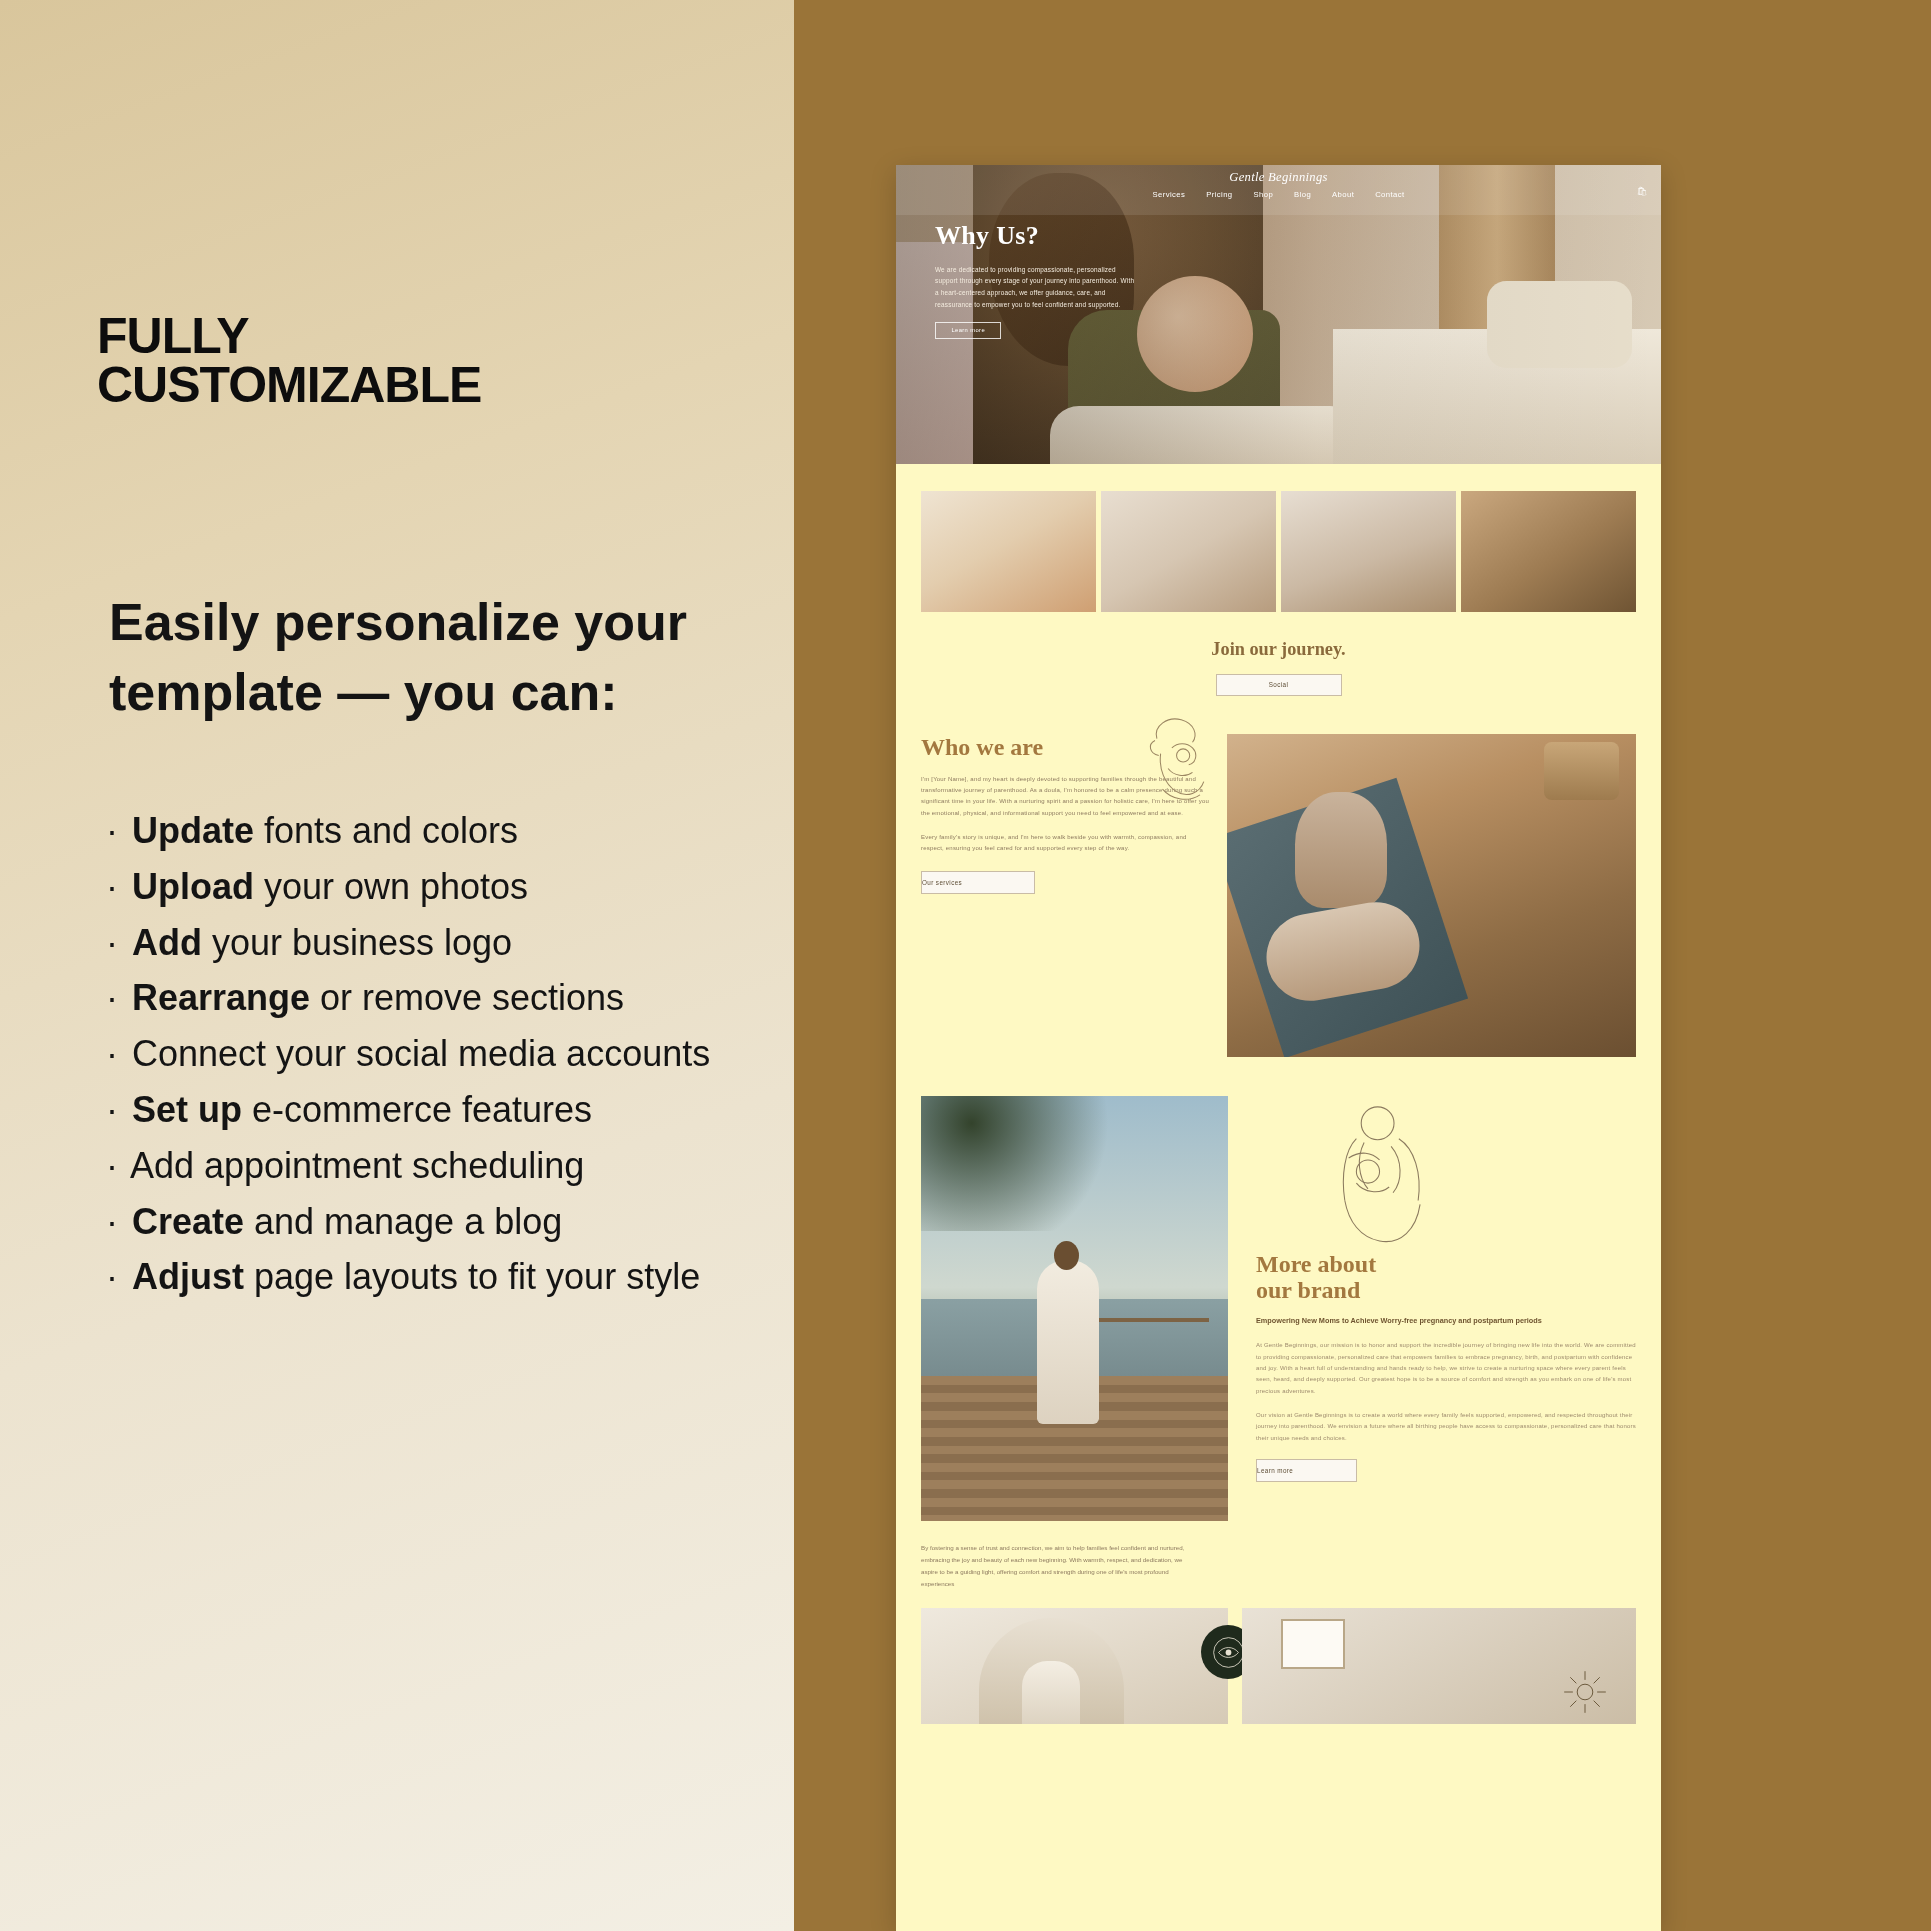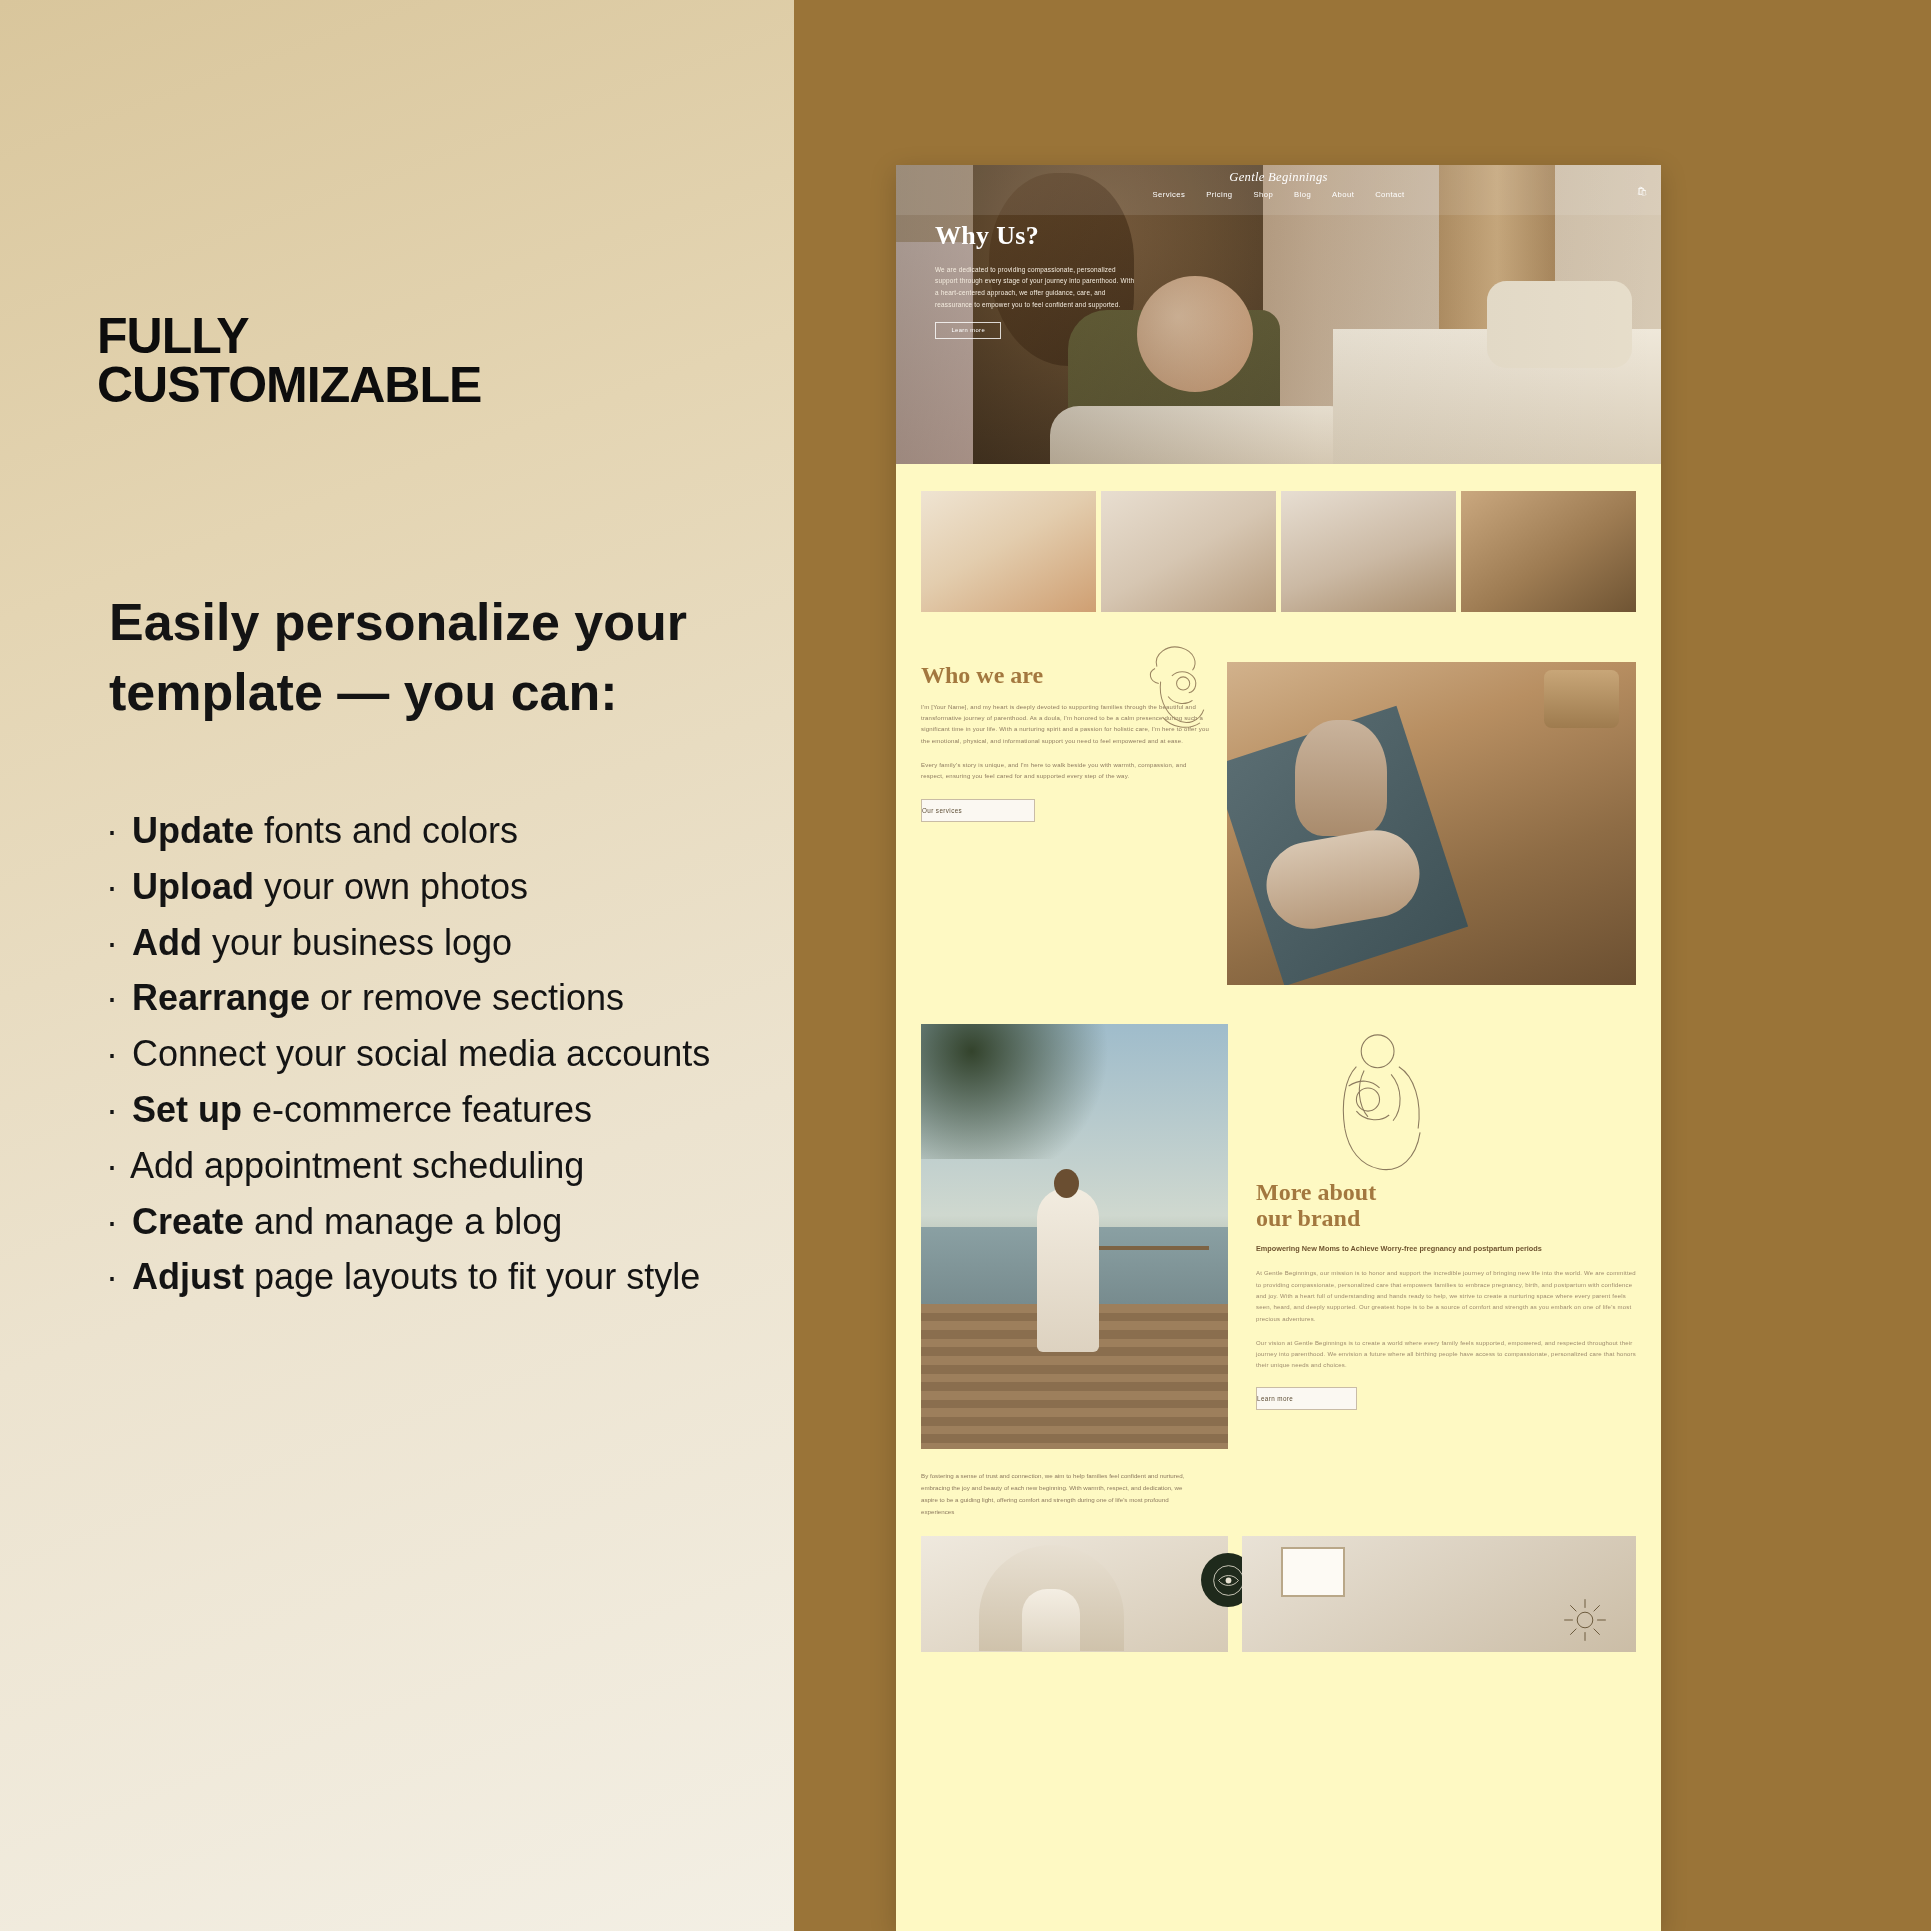--- a/index.html
+++ b/index.html
@@ -186,21 +186,21 @@
     width: 126px;
     border: 1px solid #c9bca6;
     background: #fbf8f2;
     padding: 6.8px 0;
     font-size: 6.3px;
     color: #5d4d35;
     letter-spacing: 0.4px;
   }
 
   
-  .who { display: flex; margin-top: 50px; padding: 0 25px; gap: 16px; }
+  .who { display: flex; margin-top: 38px; padding: 0 25px; gap: 16px; }
   .who-left { width: 290px; position: relative; }
   .who-left h2 {
     font-family: "Liberation Serif", serif;
     font-size: 24px; color: #a3783f; font-weight: bold;
   }
   .who-left p {
     color: #8d7a5f; font-size: 6px; line-height: 1.9; margin-top: 12.6px; letter-spacing: 0.2px;
   }
   .who-left .btn-outline { width: 114px; margin-top: 16.4px; }
   .linework {
@@ -353,20 +353,24 @@
 
       <div class="strip-wrap">
         <div class="strip">
           <div class="g1"></div>
           <div class="g2"></div>
           <div class="g3"></div>
           <div class="g4"></div>
         </div>
       </div>
 
+      <div class="journey">
+        <h2>Join our journey.</h2>
+        <div class="btn-outline">Social</div>
+      </div>
 
       <div class="who">
         <div class="who-left">
           <h2>Who we are</h2>
           <p>I'm [Your Name], and my heart is deeply devoted to supporting families through the beautiful and transformative journey of parenthood. As a doula, I'm honored to be a calm presence during such a significant time in your life. With a nurturing spirit and a passion for holistic care, I'm here to offer you the emotional, physical, and informational support you need to feel empowered and at ease.</p>
           <p>Every family's story is unique, and I'm here to walk beside you with warmth, compassion, and respect, ensuring you feel cared for and supported every step of the way.</p>
           <div class="btn-outline">Our services</div>
           <svg class="lines linework" viewBox="0 0 80 110">
             <g fill="none" stroke="#9b8662" stroke-width="1.1">
               <path d="M18 30 C14 16 30 6 44 10 C58 14 62 26 56 34"></path>

